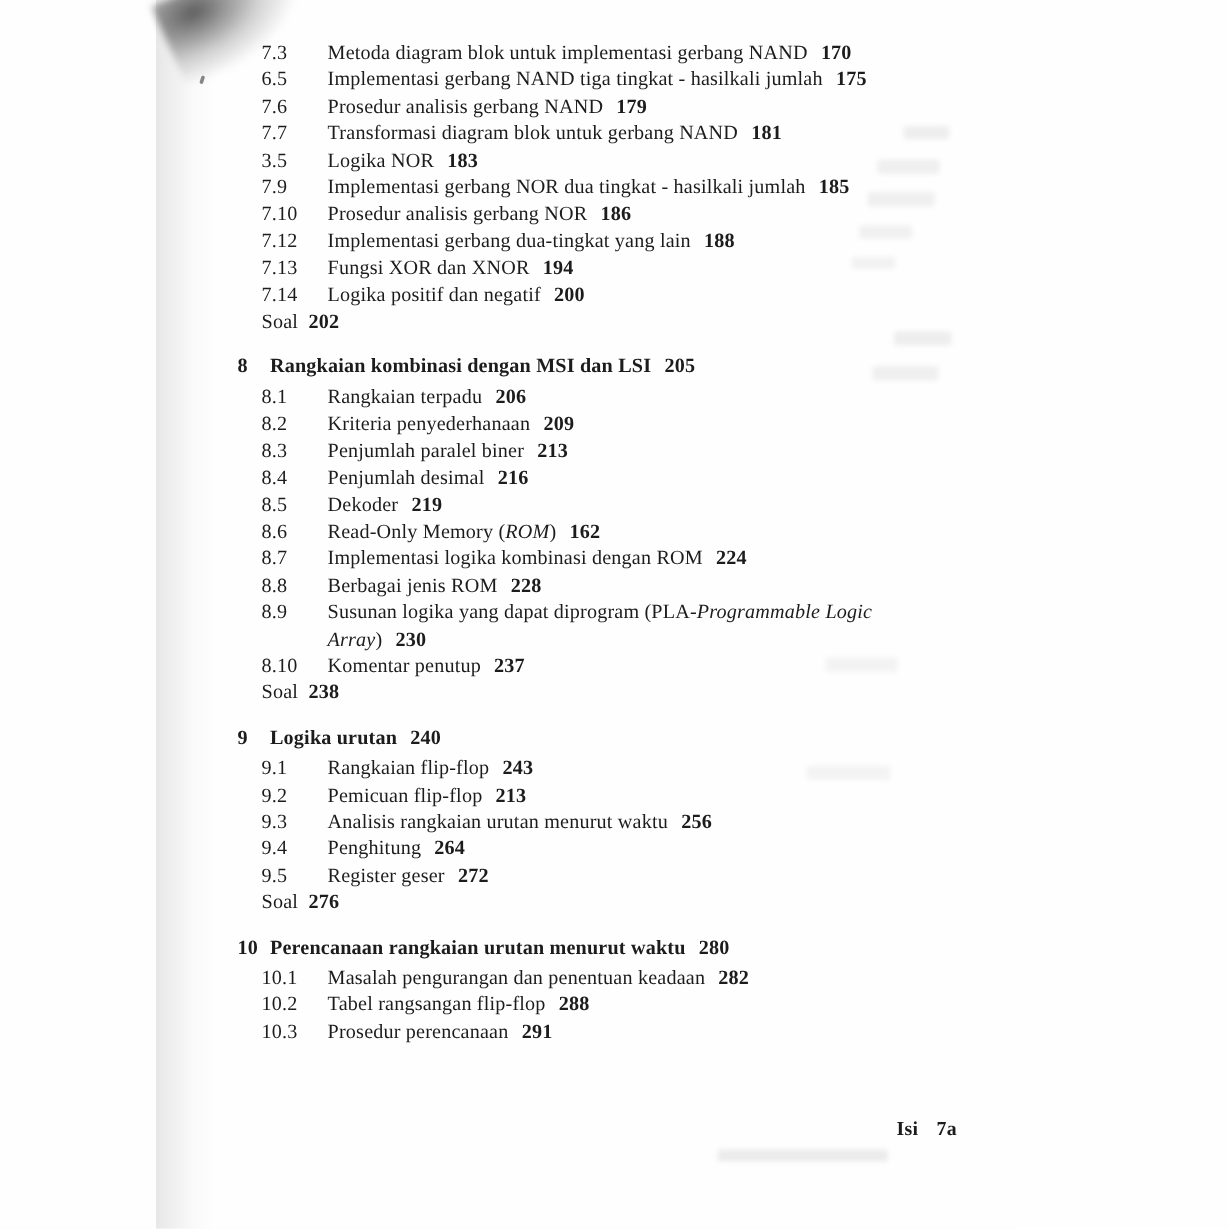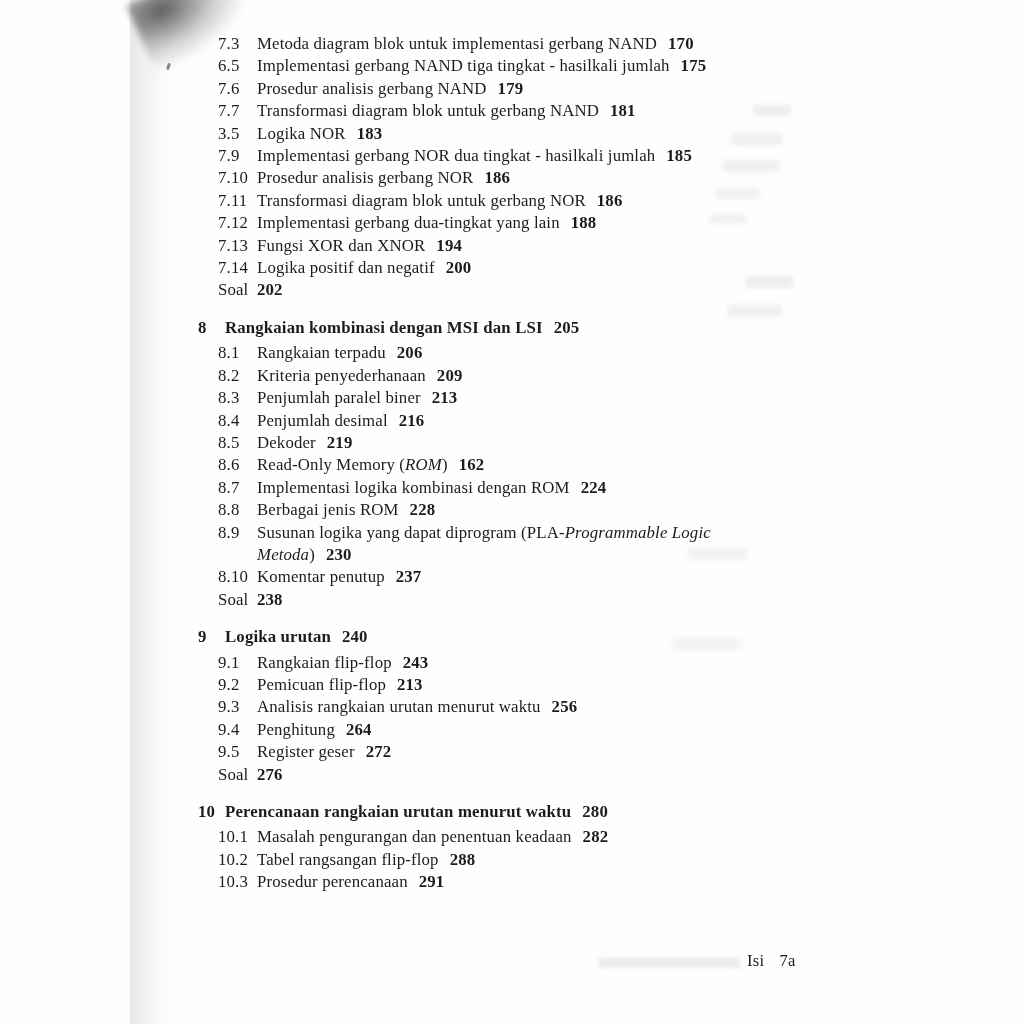--- a/index.html
+++ b/index.html
@@ -34,33 +34,33 @@
     filter:blur(2px);pointer-events:none;
   }
   
   .toc{
     position:absolute;left:198px;top:33px;width:600px;
     font-size:16.8px;line-height:22.4px;letter-spacing:.15px;
   }
   .row{display:flex;align-items:baseline;}
   .row .num{flex:0 0 auto;}
   .row .title{flex:1 1 auto;}
-  .sub{margin-left:20px;}
+  .sub{margin-left:20px;gap:16px;}
   .sub .num{width:39px;}
   .soal{margin-left:20px;align-items:center;}
   .soal .num{width:39px;}
   .soal .pg{margin-left:0;}
   .chapter{font-weight:bold;margin-top:15px;margin-bottom:3px;}
   .chapter .num{width:27px;}
   .pg{font-weight:bold;margin-left:11px;white-space:nowrap;}
   .it{font-style:italic;}
   
   .footer{
-    position:absolute;left:747px;top:951px;
-    font-size:16.5px;font-weight:normal;letter-spacing:.3px;
+    position:absolute;left:747px;top:931px;
+    font-size:16.5px;font-weight:bold;letter-spacing:.3px;
   }
   .footer .fpg{margin-left:15px;}
 </style>
 </head>
 <body>
 
 <div class="page">
 
   <div class="left-band"></div>
   <div class="corner-smudge"></div>
@@ -101,24 +101,20 @@
   </div>
         <div class="row sub">
     <span class="num">7.9</span>
     <span class="title">Implementasi gerbang NOR dua tingkat - hasilkali jumlah<span class="pg">185</span></span>
   </div>
         <div class="row sub">
     <span class="num">7.10</span>
     <span class="title">Prosedur analisis gerbang NOR<span class="pg">186</span></span>
   </div>
         <div class="row sub">
-    <span class="num">7.11</span>
-    <span class="title">Transformasi diagram blok untuk gerbang NOR<span class="pg">186</span></span>
-  </div>
-        <div class="row sub">
     <span class="num">7.12</span>
     <span class="title">Implementasi gerbang dua-tingkat yang lain<span class="pg">188</span></span>
   </div>
         <div class="row sub">
     <span class="num">7.13</span>
     <span class="title">Fungsi XOR dan XNOR<span class="pg">194</span></span>
   </div>
         <div class="row sub">
     <span class="num">7.14</span>
     <span class="title">Logika positif dan negatif<span class="pg">200</span></span>
@@ -158,21 +154,21 @@
         <div class="row sub">
     <span class="num">8.7</span>
     <span class="title">Implementasi logika kombinasi dengan ROM<span class="pg">224</span></span>
   </div>
         <div class="row sub">
     <span class="num">8.8</span>
     <span class="title">Berbagai jenis ROM<span class="pg">228</span></span>
   </div>
         <div class="row sub">
     <span class="num">8.9</span>
-    <span class="title"><span>Susunan logika yang dapat diprogram (PLA-</span><span class="it">Programmable Logic</span><br><span class="it">Metoda</span><span>)</span><span class="pg">230</span></span>
+    <span class="title"><span>Susunan logika yang dapat diprogram (PLA-</span><span class="it">Programmable Logic</span><br><span class="it">Array</span><span>)</span><span class="pg">230</span></span>
   </div>
         <div class="row sub">
     <span class="num">8.10</span>
     <span class="title">Komentar penutup<span class="pg">237</span></span>
   </div>
         <div class="row soal">
     <span class="num">Soal</span>
     <span class="title"><span class="pg">238</span></span>
   </div>
         <div class="row chapter">

